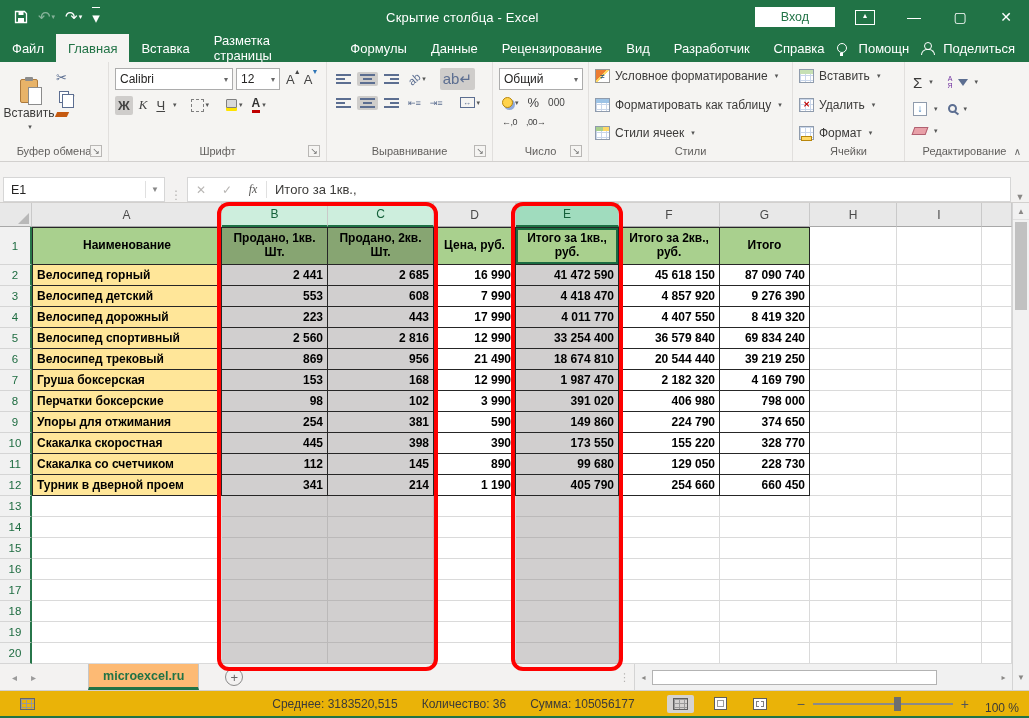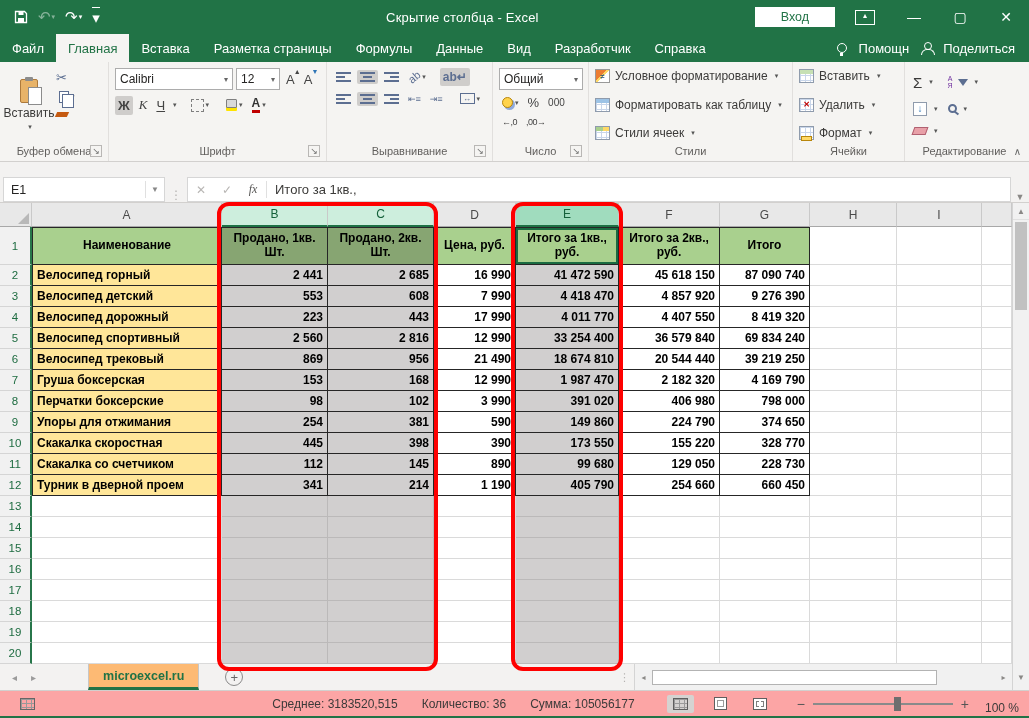--- a/index.html
+++ b/index.html
@@ -70,21 +70,21 @@
   .ic-fontcol { font-size:12px; font-weight:bold; color:#333; border-bottom:3px solid #c00000; line-height:1.05; }
 
   
   .al { display:flex; flex-direction:column; gap:2px; width:15px; }
   .al i { display:block; height:2px; background:#5c6e91; }
   .al.l i:nth-child(2), .al.r i:nth-child(2), .al.c i:nth-child(2) { width:9px; }
   .al.c i:nth-child(2) { margin:0 auto; }
   .al.r i:nth-child(2) { margin-left:auto; }
   .al i { width:15px; }
   .rot-ab { transform:rotate(-40deg); font-size:11px; color:#5c6e91; }
-  .wrap-ic { font-size:12px; color:#5c6e91;font-weight:bold; }
+  .wrap-ic { font-size:15px; color:#5c6e91; }
   .merge-ic { width:15px; height:11px; border:1px solid #5c6e91; display:flex; align-items:center; justify-content:center; font-size:8px; color:#5c6e91; }
 
   
   .coin { width:11px; height:11px; border-radius:50%; background:#ffd34d; border:1px solid #b8860b; box-shadow:2px 2px 0 #8faadc; }
   .smalltxt { font-size:10px; color:#444; }
   .dec-ic { font-size:9px; color:#444; letter-spacing:-.5px; }
 
   
   .stk { display:flex; flex-direction:column; justify-content:space-between; padding:3px 2px; }
   .srow { display:flex; align-items:center; gap:5px; font-size:12px; color:#3b3a39; white-space:nowrap; }
@@ -159,21 +159,21 @@
   .snav { display:flex; align-items:center; gap:14px; padding:0 10px 0 12px; color:#9b9b9b; font-size:10px; }
   .sheettab { margin-left:42px; background:#fdba74; border-left:1px solid #c6c6c6; border-right:1px solid #c6c6c6; border-bottom:3px solid #217346; color:#217346; font-weight:bold; display:flex; align-items:center; padding:0 14px; }
   .addsheet { width:18px; height:18px; border:1px solid #8a8a8a; border-radius:50%; color:#666; display:flex; align-items:center; justify-content:center; font-size:13px; margin:auto 0 auto 26px; }
   .sb-dots { margin-left:auto; color:#b5b3b1; font-size:11px; display:flex; align-items:center; padding-right:4px; }
   .hscroll { width:378px; display:flex; align-items:center; background:#f1f1f1; border-left:1px solid #d4d4d4; }
   .hs-btn { width:17px; height:100%; display:flex; align-items:center; justify-content:center; font-size:8px; color:#8a8886; }
   .hs-thumb { width:285px; height:15px; background:#fff; border:1px solid #b3b3b3; }
   .vs-down { width:17px; display:flex; align-items:center; justify-content:center; font-size:8px; color:#8a8886; border-left:1px solid #d4d4d4; background:#f1f1f1; }
 
   
-  .statusbar { height:27px; background:#fca5a5; display:flex; align-items:center; font-size:12px; color:#3b3a39; box-shadow:inset 0 -2px 0 #217346; padding:0 10px 2px 20px; }
+  .statusbar { height:27px; background:#eab308; display:flex; align-items:center; font-size:12px; color:#3b3a39; box-shadow:inset 0 -2px 0 #217346; padding:0 10px 2px 20px; }
   .macro-ic { width:15px; height:12px; border:1px solid #666; background:linear-gradient(#999 1px, transparent 1px), linear-gradient(90deg,#999 1px, transparent 1px); background-size:5px 4px; }
   .sb-right { margin-left:auto; display:flex; align-items:center; gap:24px; }
   .viewbtns { display:flex; align-items:center; gap:14px; margin-left:8px; }
   .vbtn { padding:3px 6px; border-radius:2px; display:flex; align-items:center; justify-content:center; }
   .vbtn.on { background:#d5d3d1; }
   .vn { width:15px; height:12px; border:1px solid #5f5f5f; background:linear-gradient(#9a9a9a 1px, transparent 1px), linear-gradient(90deg,#9a9a9a 1px, transparent 1px); background-size:5px 4px; }
   .vl { width:13px; height:13px; border:1px solid #5f5f5f; background:#fff; box-shadow:inset 0 0 0 2px #fff, inset 0 0 0 3px #9a9a9a; }
   .vb { width:14px; height:12px; border:1px solid #5f5f5f; background:#fff; position:relative; }
   .vb::after { content:''; position:absolute; inset:2px; border:1px dashed #7f7f7f; }
   .zoomctl { display:flex; align-items:center; gap:8px; }
@@ -211,20 +211,21 @@
   </div>
 
   <div class="tabrow">
     <div class="tabs-left">
         <span class="tab">Файл</span>
         <span class="tab active">Главная</span>
         <span class="tab">Вставка</span>
         <span class="tab">Разметка страницы</span>
         <span class="tab">Формулы</span>
         <span class="tab">Данные</span>
+        <span class="tab">Рецензирование</span>
         <span class="tab">Вид</span>
         <span class="tab">Разработчик</span>
         <span class="tab">Справка</span>
       </div>
     <div class="tabs-right">
       <span class="bulb"></span>
       <span class="tab" style="padding:0 6px">Помощн</span>
       <span class="person"></span>
       <span class="tab" style="padding:0 4px">Поделиться</span>
     </div>

